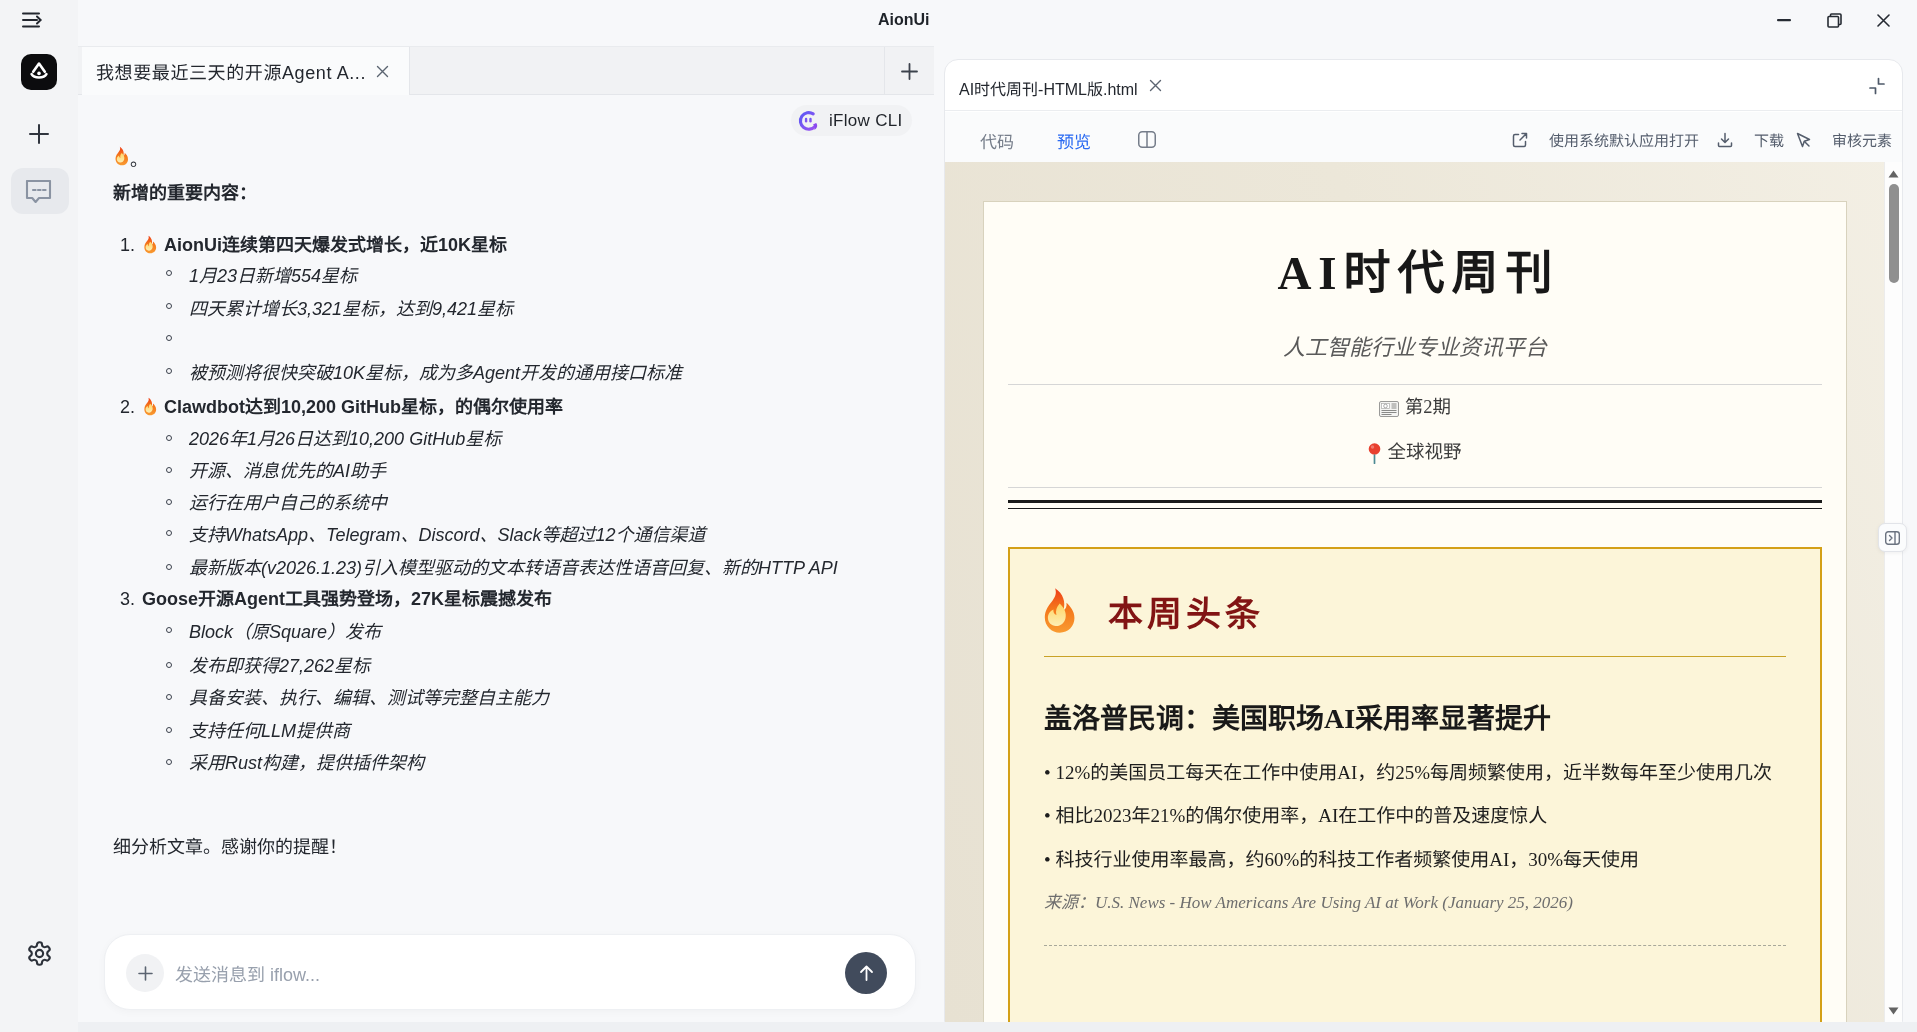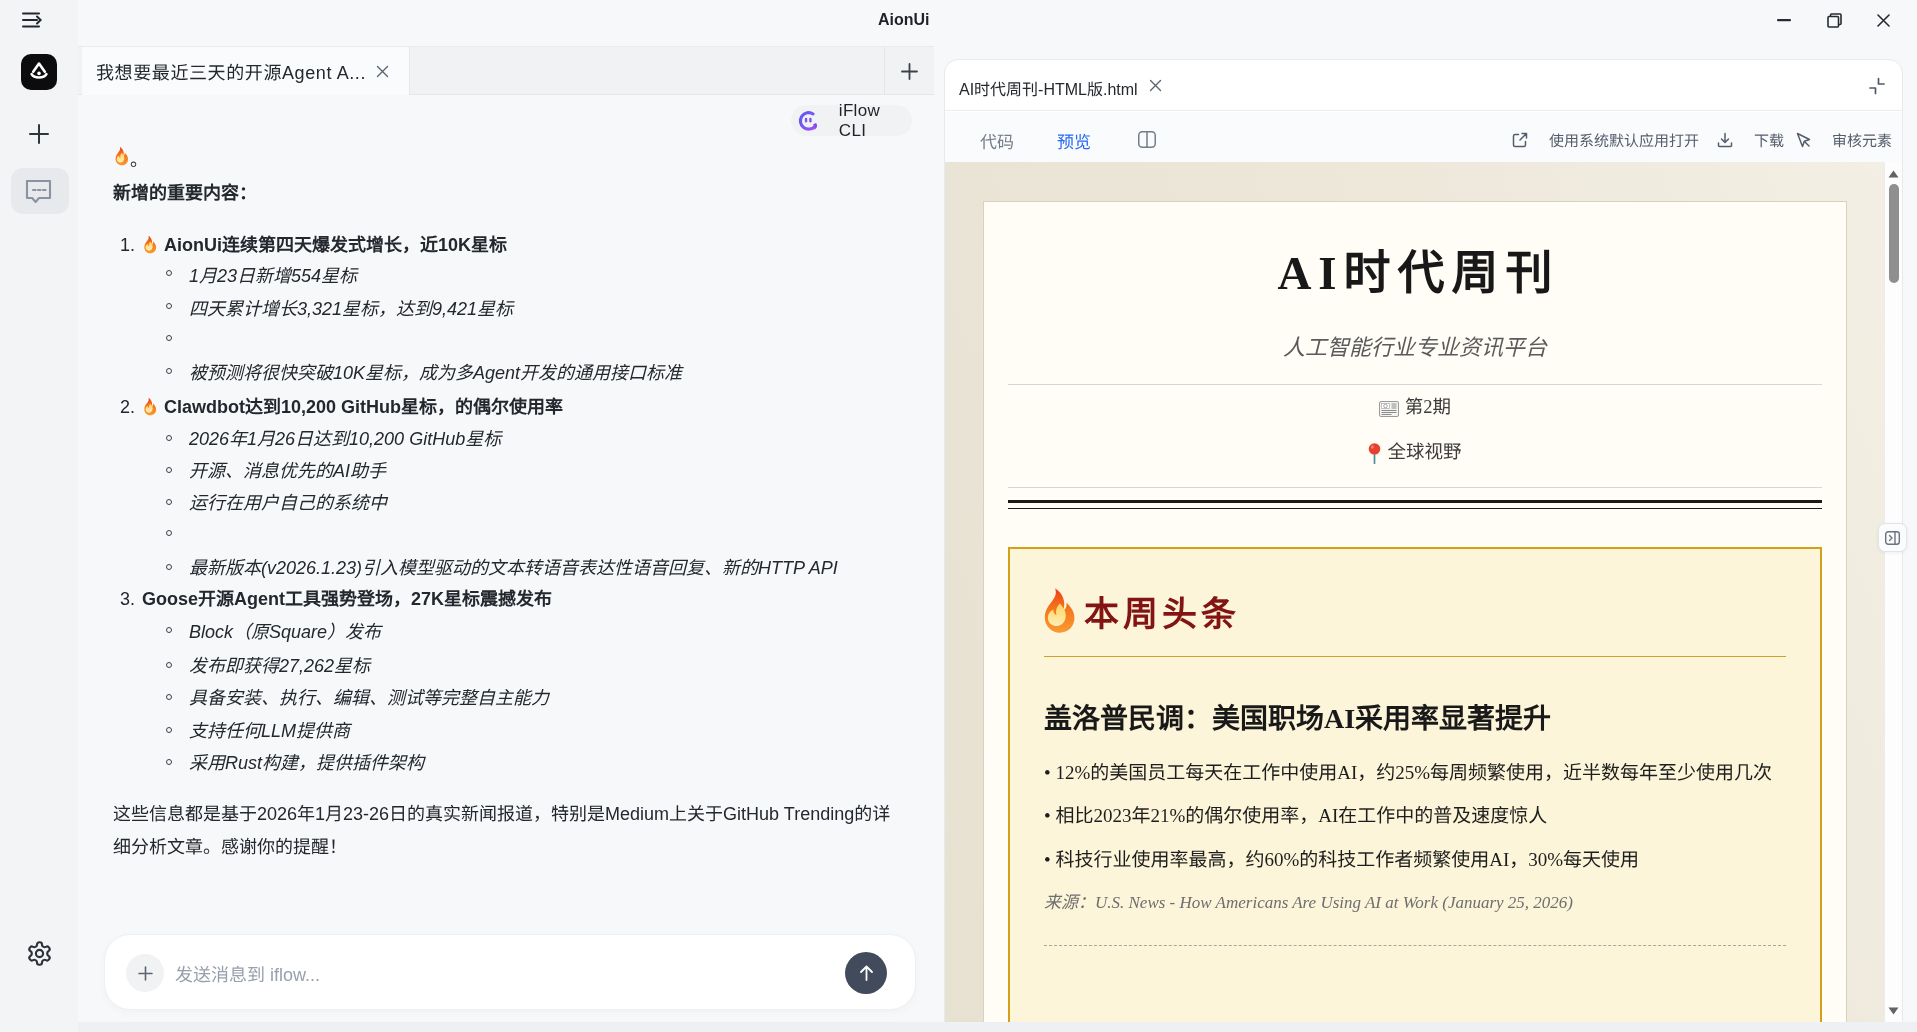--- a/index.html
+++ b/index.html
@@ -9,21 +9,21 @@
 .apptitle{position:absolute;left:878px;top:11px;font-size:16px;font-weight:700;color:#1f2329;}
 .winctl{position:absolute;top:13px;color:#262b33;}
 .sidebar{position:absolute;left:0;top:0;width:78px;height:1032px;background:#f3f4f6;}
 .chatcol{position:absolute;left:78px;top:46px;width:856px;height:986px;background:#f7f8fa;}
 .tabstrip{position:absolute;left:0;top:0;width:856px;height:49px;background:#f1f2f4;border-top:1px solid #e9ebee;border-bottom:1px solid #e4e6ea;}
 .tab1{position:absolute;left:4px;top:0;width:328px;height:48px;background:#fafbfc;border-right:1px solid #e4e6ea;display:flex;align-items:center;}
 .tab1 span{margin-left:14px;font-size:18px;color:#23272e;letter-spacing:0.6px;}
 .tabplus{position:absolute;right:0;top:0;width:50px;height:48px;border-left:1px solid #e4e6ea;display:flex;align-items:center;justify-content:center;}
 .msgs{position:absolute;left:0;top:49px;width:856px;height:937px;}
 .chip{position:absolute;left:713px;top:10px;width:121px;height:31px;background:#f1f2f4;border-radius:16px;display:flex;align-items:center;}
-.chip .txt{font-size:17px;letter-spacing:0.3px;color:#1f2329;margin-left:18px;}
+.chip .txt{font-size:17px;letter-spacing:0.3px;color:#1f2329;margin-left:8px;}
 .chip svg{margin-left:6px;}
 
 .line{position:absolute;left:0;white-space:nowrap;font-size:18px;line-height:28px;height:28px;color:#23272e;}
 .b{font-weight:700;}
 .onum{display:inline-block;width:22px;}
 .sub{position:absolute;white-space:nowrap;font-size:18px;line-height:28px;height:28px;color:#23272e;font-style:italic;}
 .circ{position:absolute;width:6px;height:6px;border:1.5px solid #3b414c;border-radius:50%;}
 .inputbox{position:absolute;left:26px;top:888px;width:812px;height:76px;background:#fff;border:1px solid #eef0f3;border-radius:26px;box-shadow:0 2px 8px rgba(0,0,0,0.03);}
 .pluscirc{position:absolute;left:21px;top:19px;width:38px;height:38px;border-radius:50%;background:#f1f2f4;display:flex;align-items:center;justify-content:center;color:#5b6471;font-size:20px;}
 .placeholder{position:absolute;left:70px;top:25px;font-size:18px;color:#98a0ad;}
@@ -38,21 +38,21 @@
 .preview{position:absolute;left:0;top:102px;width:957px;height:861px;background:linear-gradient(250deg,#f3efe4 0%,#ece7d9 45%,#e7e1d2 100%);overflow:hidden;}
 .paper{position:absolute;left:38px;top:39px;width:864px;height:1400px;background:#fffdf6;border:1px solid #d8d2bd;}
 .ptitle{margin-top:31.5px;text-align:center;font-family:"Liberation Serif",serif;font-weight:700;font-size:47px;color:#181818;letter-spacing:7px;text-indent:7px;}
 .psub{margin-top:26.5px;text-align:center;font-family:"Liberation Serif",serif;font-style:italic;font-size:22px;color:#5a5a5a;}
 .phr{margin:23px 24px 0;border-top:1px solid #d6d6d6;}
 .meta{margin-top:0;text-align:center;font-family:"Liberation Serif",serif;font-size:18.5px;color:#3c3c3c;height:45px;line-height:45px;}
 .meta svg{vertical-align:middle;margin-right:6px;}
 .drule{margin:12px 24px 0;border-top:3px solid #1a1a1a;border-bottom:1px solid #1a1a1a;height:9px;}
 .goldbox{margin:38px 24px 0;border:2px solid #d4a017;background:#fcf5d9;height:900px;padding:0 34px;}
 .hl{display:flex;align-items:center;margin-top:36px;}
-.hl .t{font-family:"Liberation Serif",serif;font-weight:700;font-size:35px;color:#821414;margin-left:4px;letter-spacing:4px;}
+.hl .t{font-family:"Liberation Serif",serif;font-weight:700;font-size:35px;color:#821414;margin-left:28px;letter-spacing:4px;}
 .goldhr{margin-top:20px;border-top:1px solid #c9a227;}
 .art{margin-top:39px;font-family:"Liberation Serif",serif;font-weight:700;font-size:28px;color:#191919;}
 .art+.bull{margin-top:20.5px;}
 .bull{margin-top:16.5px;white-space:nowrap;font-family:"Liberation Serif",serif;font-size:19px;color:#1d1d1d;}
 .src{margin-top:17px;font-family:"Liberation Serif",serif;font-style:italic;font-size:17px;color:#6e6e6e;}
 .dash{margin-top:32px;border-top:1px dashed #a8a89a;}
 .vscroll{position:absolute;left:939px;top:0;width:18px;height:861px;background:#fdfdfd;border-left:1px solid #ececec;}
 .vthumb{position:absolute;left:4px;top:22px;width:10px;height:99px;background:#8f8f8f;border-radius:5px;}
 .bottomstrip{position:absolute;left:78px;top:1022px;width:1839px;height:10px;background:#eef0f3;}
 .toggle{position:absolute;left:1878px;top:523px;width:29px;height:29px;background:#fbfcfd;border:1px solid #e2e4e9;border-radius:7px;box-shadow:0 1px 4px rgba(0,0,0,0.06);display:flex;align-items:center;justify-content:center;}
@@ -182,34 +182,34 @@
           <path d="M14.5 1.2 C 16 5.5, 14.8 8.5, 12.6 11.6 C 9.2 16.2, 5.3 20.6, 5.3 27 C 5.3 34.9, 11.4 40.8, 18.7 40.8 C 26.2 40.8, 31.8 35.1, 31.8 27.7 C 31.8 21.2, 27.8 17, 24.7 14 C 25.2 17.3, 24.1 19.8, 21.8 21.1 C 24.3 13.9, 21.9 6, 14.5 1.2 Z" fill="url(#fg3)"></path>
           <path d="M18.6 14.8 C 22.8 18.8, 24.9 23.2, 23.8 27.9 C 22.8 32.3, 19.2 35.2, 15.1 34.9 C 11.2 34.6, 8.3 31.7, 8.1 27.9 C 7.9 24.4, 9.8 21.7, 13 20.1 C 12.7 22.4, 13.7 24.2, 15.7 25.1 C 14.7 21.4, 15.8 17.8, 18.6 14.8 Z" fill="url(#fg3i)"></path>
         </svg><span class="b">Clawdbot达到10,200 GitHub星标，的偶尔使用率</span></div>
     <div class="circ" style="left:88px;top:340px"></div>
       <div class="sub" style="left:111px;top:330px">2026年1月26日达到10,200 GitHub星标</div>
     <div class="circ" style="left:88px;top:372px"></div>
       <div class="sub" style="left:111px;top:362px">开源、消息优先的AI助手</div>
     <div class="circ" style="left:88px;top:404px"></div>
       <div class="sub" style="left:111px;top:394px">运行在用户自己的系统中</div>
     <div class="circ" style="left:88px;top:435px"></div>
+      <div class="sub" style="left:111px;top:426px">支持WhatsApp、Telegram、Discord、Slack等超过12个通信渠道</div>
     <div class="circ" style="left:88px;top:469px"></div>
       <div class="sub" style="left:111px;top:459px">最新版本(v2026.1.23)引入模型驱动的文本转语音表达性语音回复、新的HTTP API</div>
     <div class="line" style="top:490px;left:42px"><span class="onum">3.</span><span class="b">Goose开源Agent工具强势登场，27K星标震撼发布</span></div>
     <div class="circ" style="left:88px;top:532px"></div>
       <div class="sub" style="left:111px;top:523px">Block（原Square）发布</div>
     <div class="circ" style="left:88px;top:567px"></div>
       <div class="sub" style="left:111px;top:557px">发布即获得27,262星标</div>
     <div class="circ" style="left:88px;top:599px"></div>
       <div class="sub" style="left:111px;top:589px">具备安装、执行、编辑、测试等完整自主能力</div>
     <div class="circ" style="left:88px;top:632px"></div>
       <div class="sub" style="left:111px;top:622px">支持任何LLM提供商</div>
     <div class="circ" style="left:88px;top:664px"></div>
       <div class="sub" style="left:111px;top:654px">采用Rust构建，提供插件架构</div>
-    <div class="line" style="top:705px;left:35px">这些信息都是基于2026年1月23-26日的真实新闻报道，特别是Medium上关于GitHub Trending的详</div>
     <div class="line" style="top:738px;left:35px">细分析文章。感谢你的提醒！</div>
   </div>
   <div class="inputbox">
     <div class="pluscirc">
         <svg width="15" height="15" viewBox="0 0 15 15" stroke="#5b6471" stroke-width="1.6" stroke-linecap="round">
           <path d="M7.5 1v13M1 7.5h13"></path>
         </svg>
       </div>
     <div class="placeholder">发送消息到 iflow...</div>
     <div class="sendbtn">

